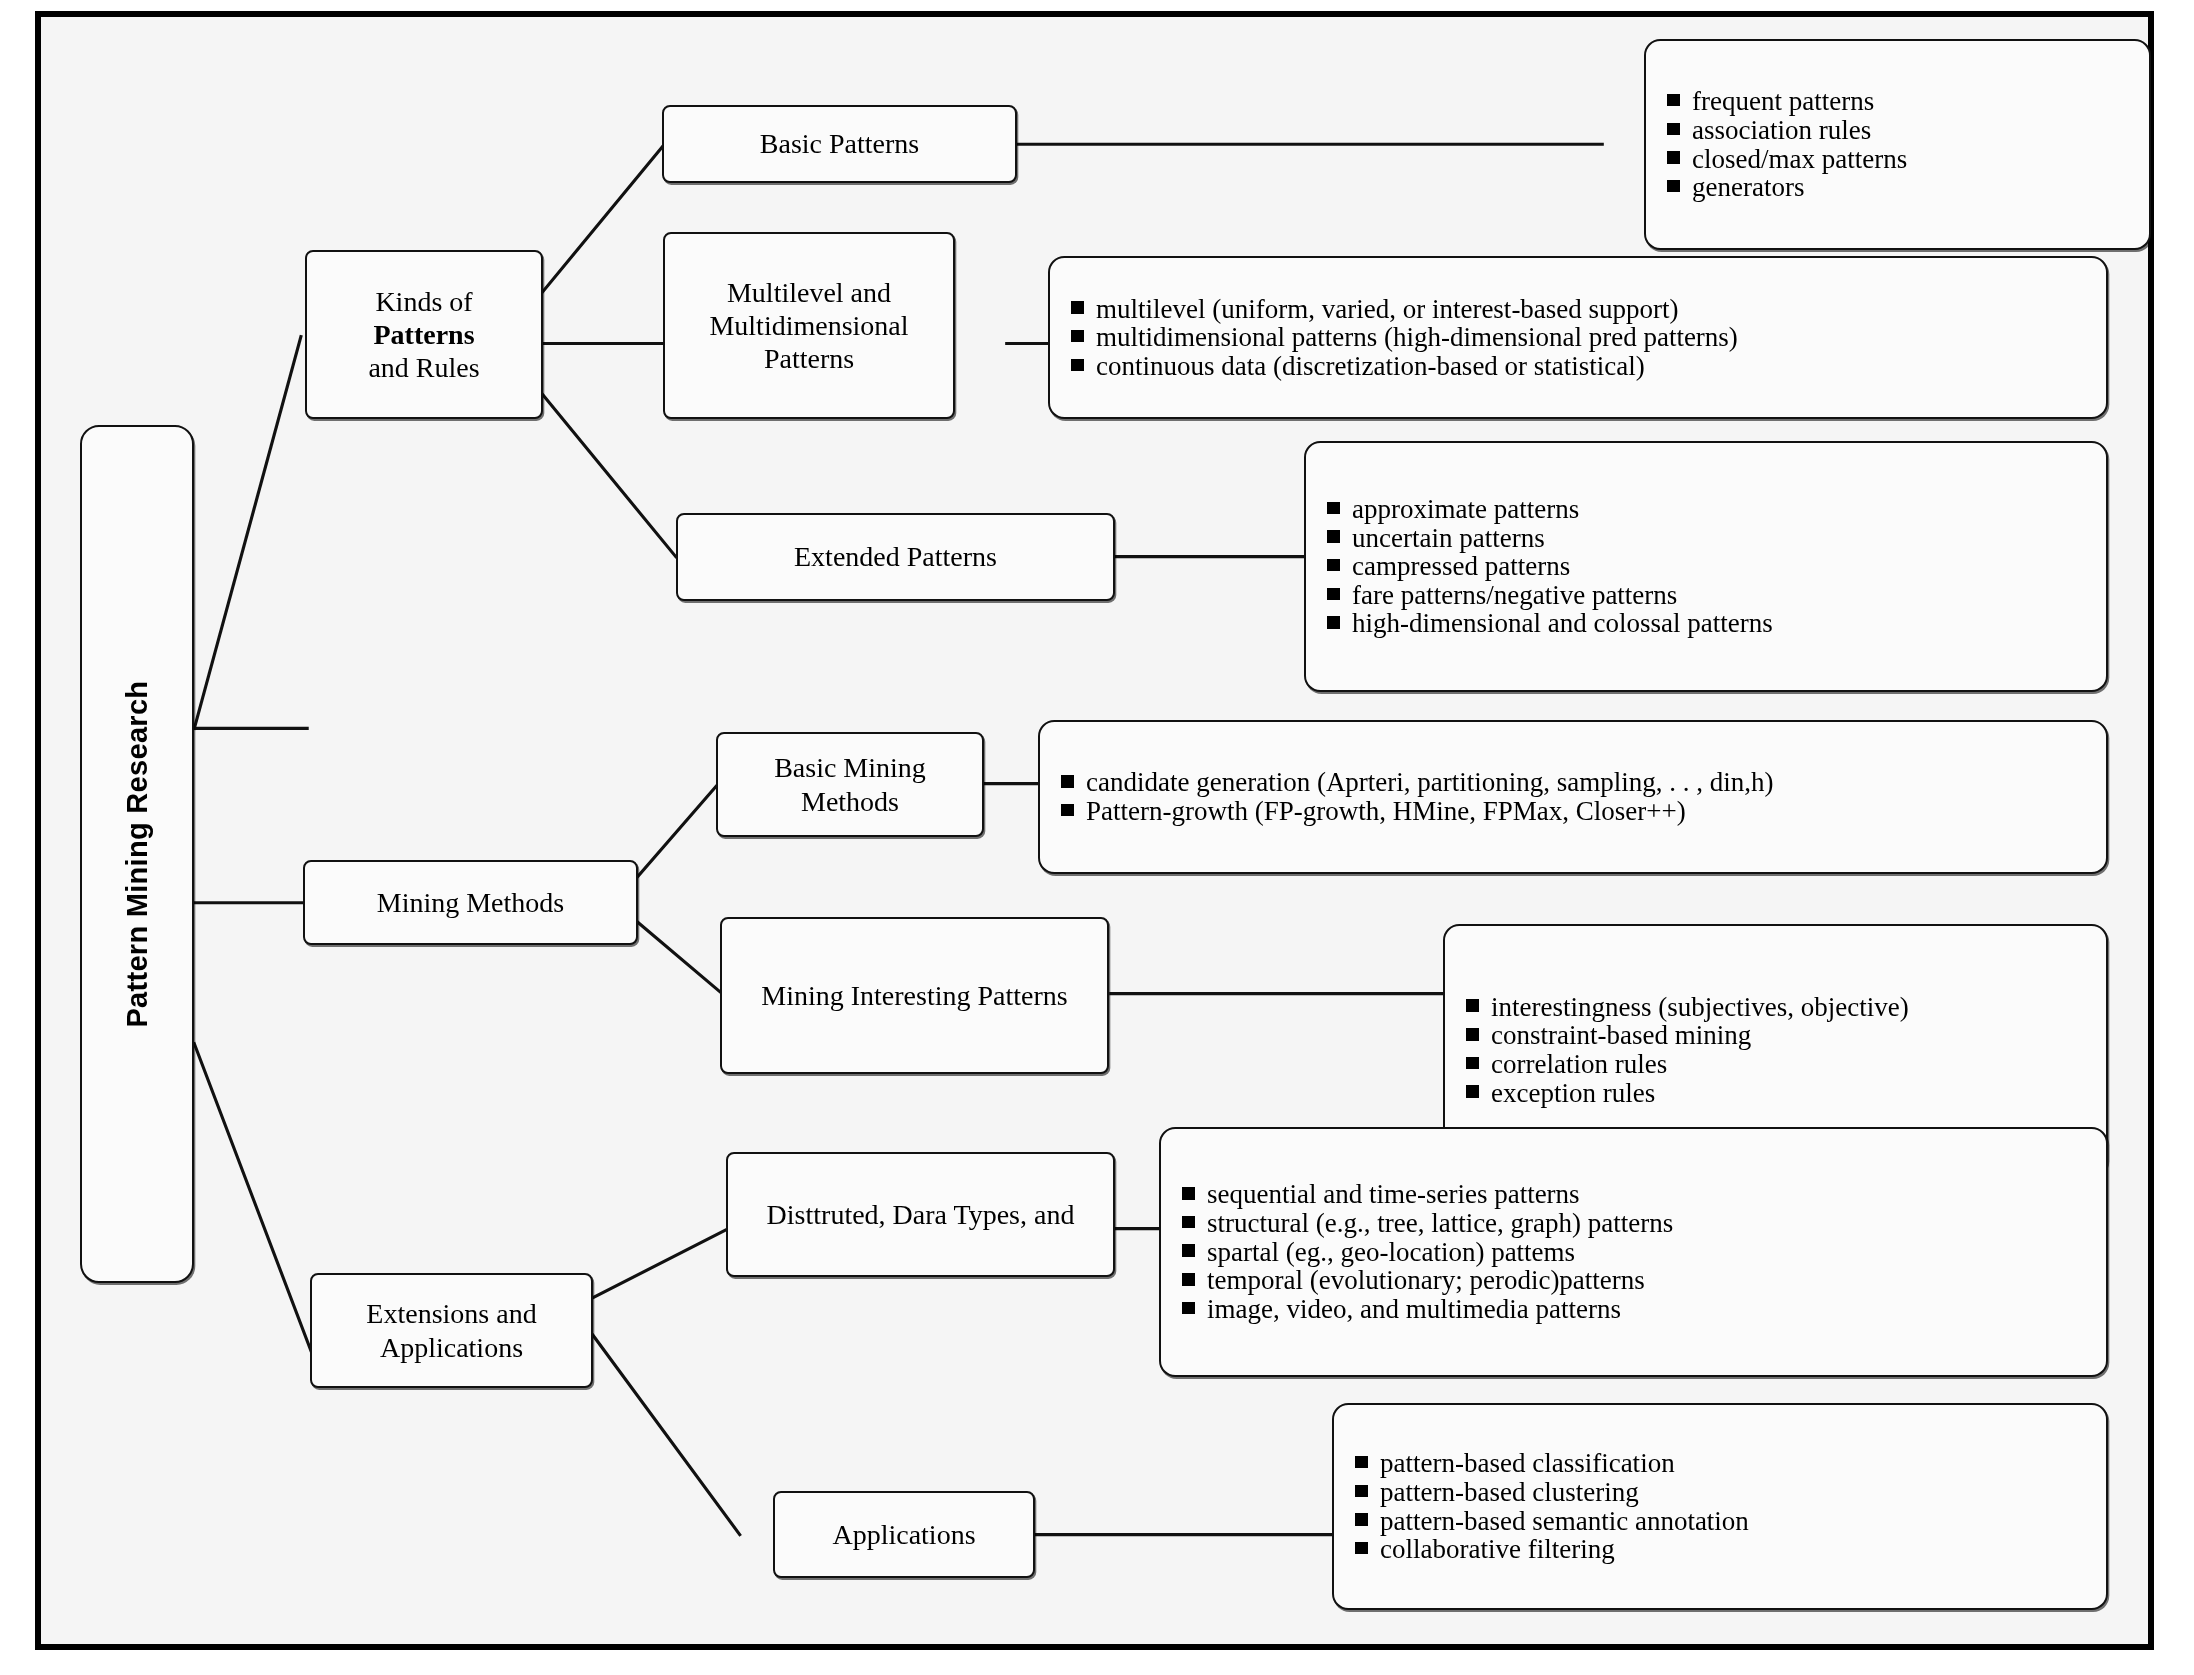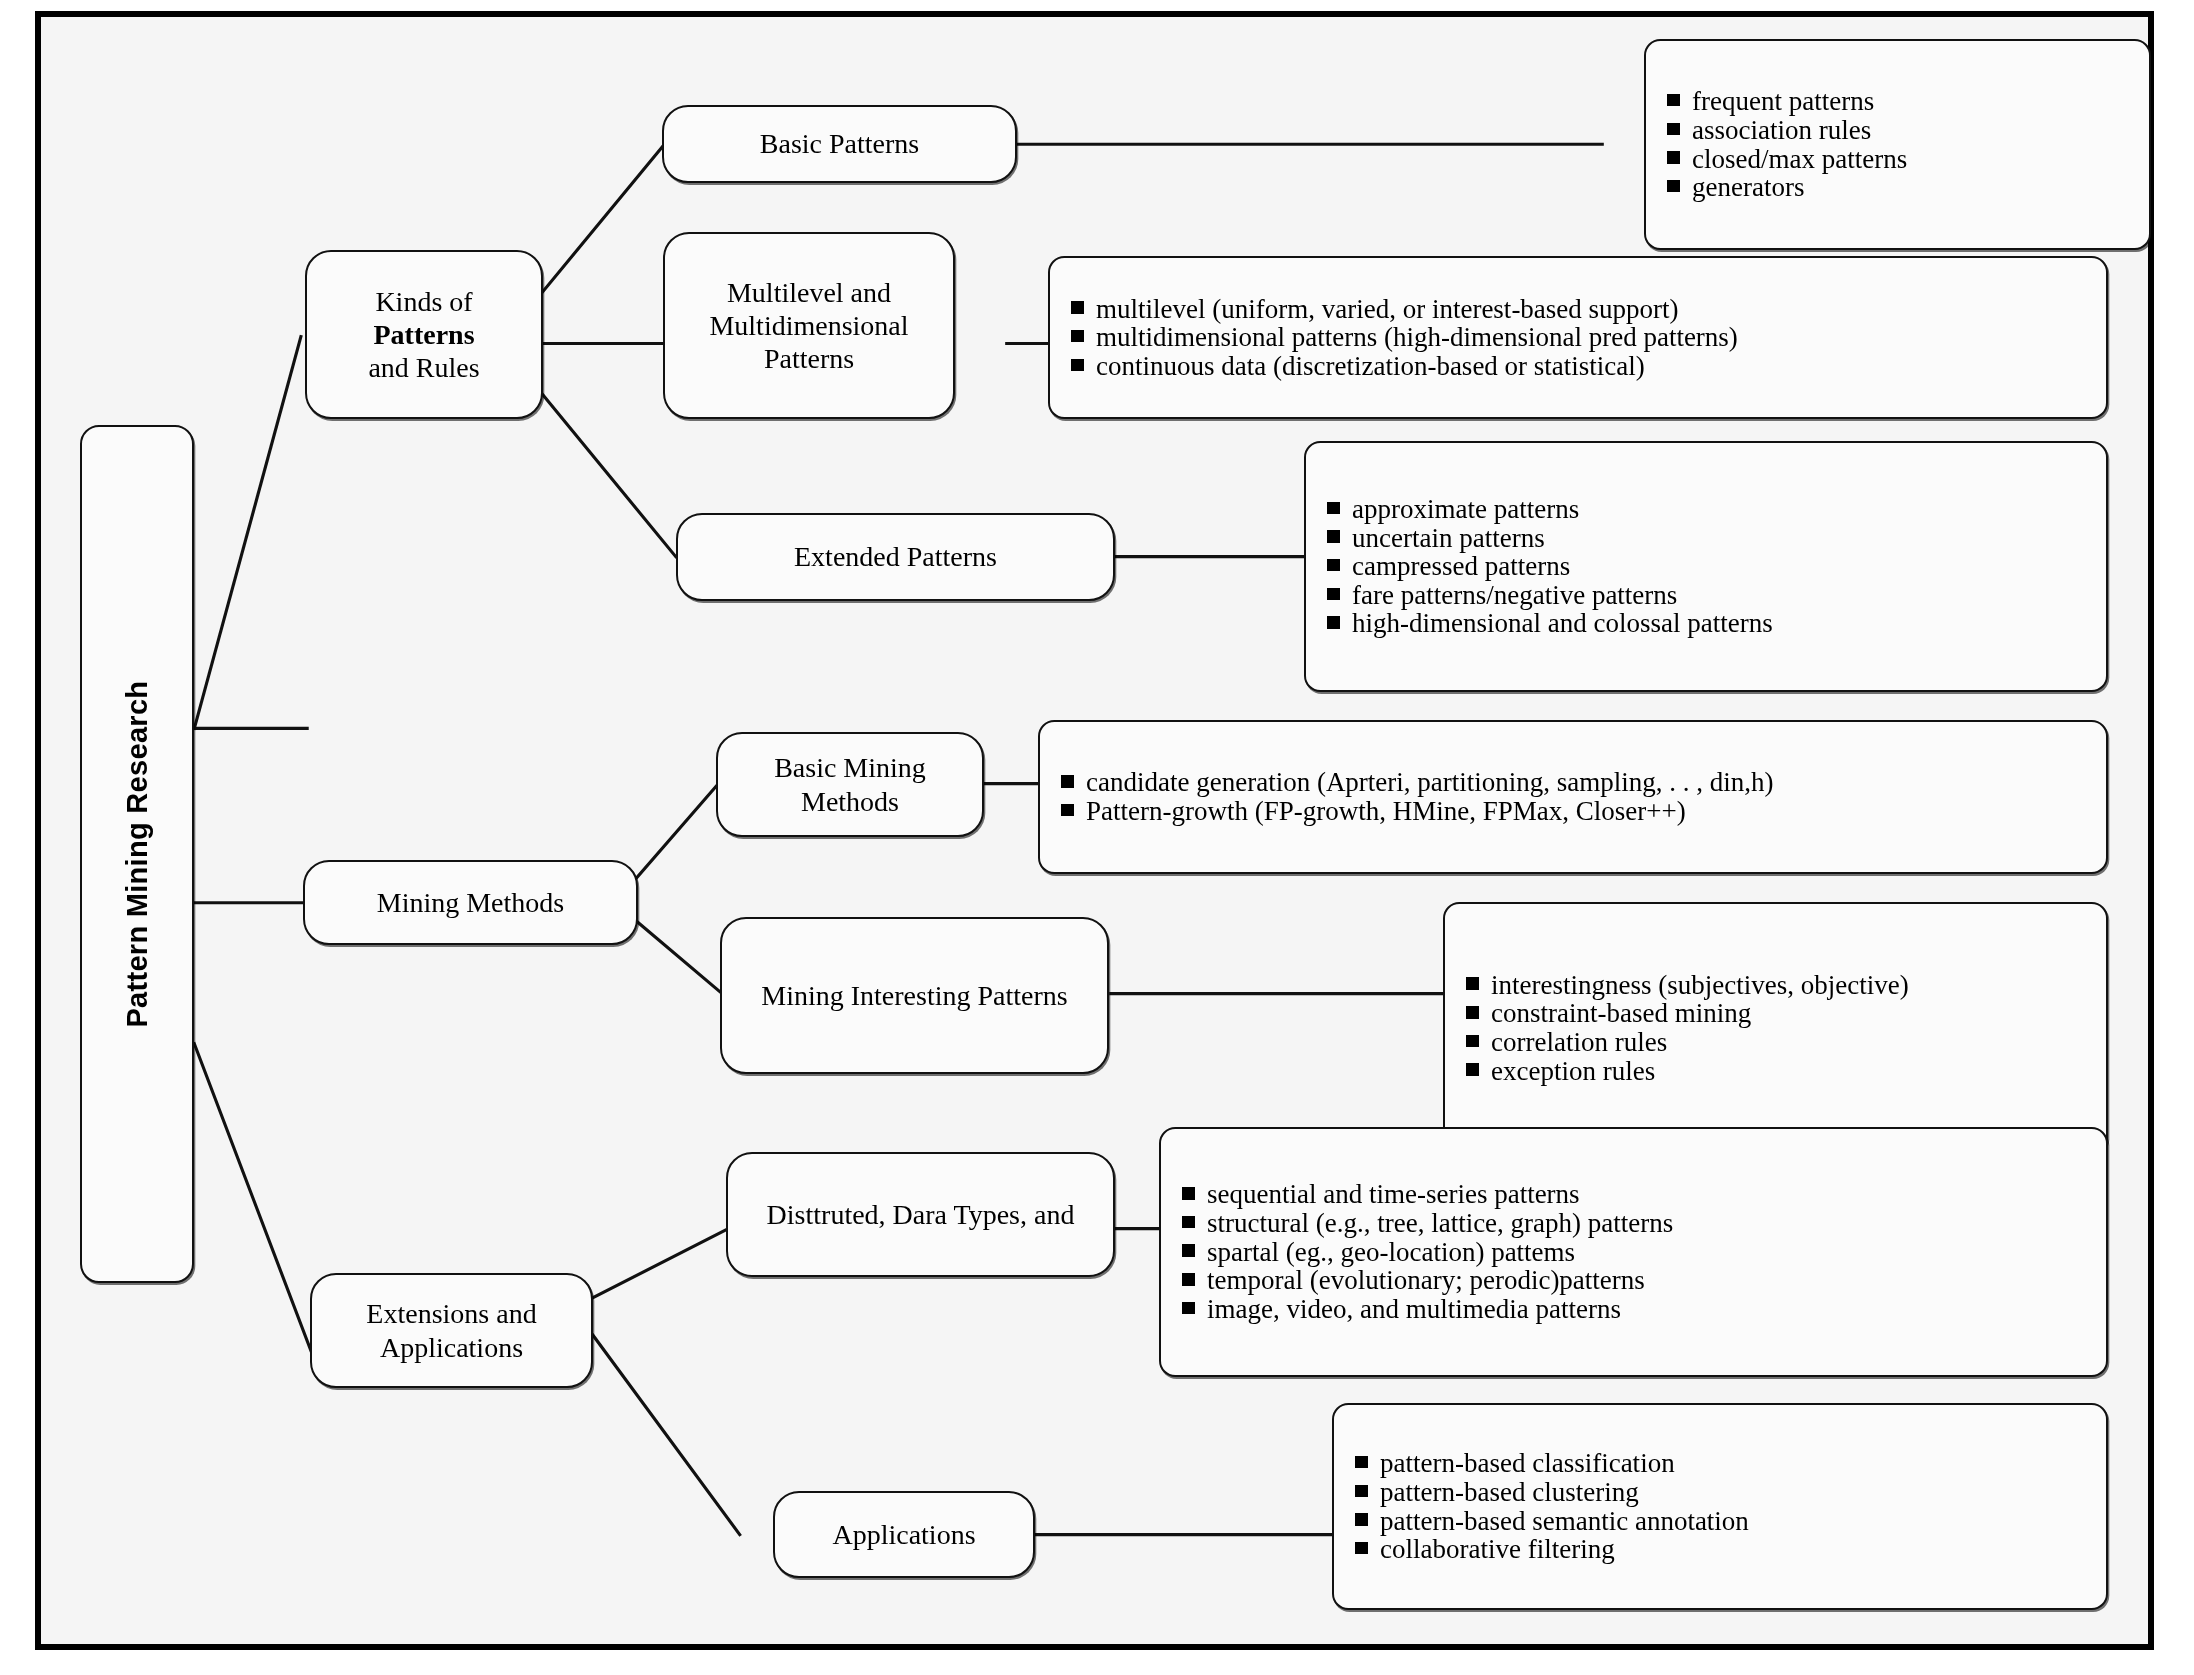--- a/index.html
+++ b/index.html
@@ -23,21 +23,21 @@
   }
   svg#edges{
     position:absolute; left:0; top:0; width:2194px; height:1675px;
     pointer-events:none;
   }
   .node{
     position:absolute;
     box-sizing:border-box;
     background:#fbfbfb;
     border:2.5px solid #111;
-    border-radius:26px;
+    border-radius:8px;
     box-shadow:1.3px 1.9px 0 rgba(0,0,0,0.55);
     display:flex;
     align-items:center;
     justify-content:center;
     text-align:center;
     color:#000;
     line-height:1.18;
   }
   .node .lbl{display:block; padding:0 8.8px;}
   .lvl1{font-size:28px;}
@@ -241,21 +241,21 @@
           <span class="bullet"></span>
           <span>Pattern-growth (FP-growth, HMine, FPMax, Closer++)</span>
         </li>
     </ul>
   </div>
 
   <div class="node lvl2" style="left:720px; top:917px; width:389px; height:157px;">
     <span class="lbl">Mining Interesting Patterns</span>
   </div>
 
-  <div class="listbox" style="left:1443px; top:902px; width:665px; height:252px;">
+  <div class="listbox" style="left:1443px; top:924px; width:665px; height:252px;">
     <ul>
       <li>
           <span class="bullet"></span>
           <span>interestingness (subjectives, objective)</span>
         </li>
       <li>
           <span class="bullet"></span>
           <span>constraint-based mining</span>
         </li>
       <li>

